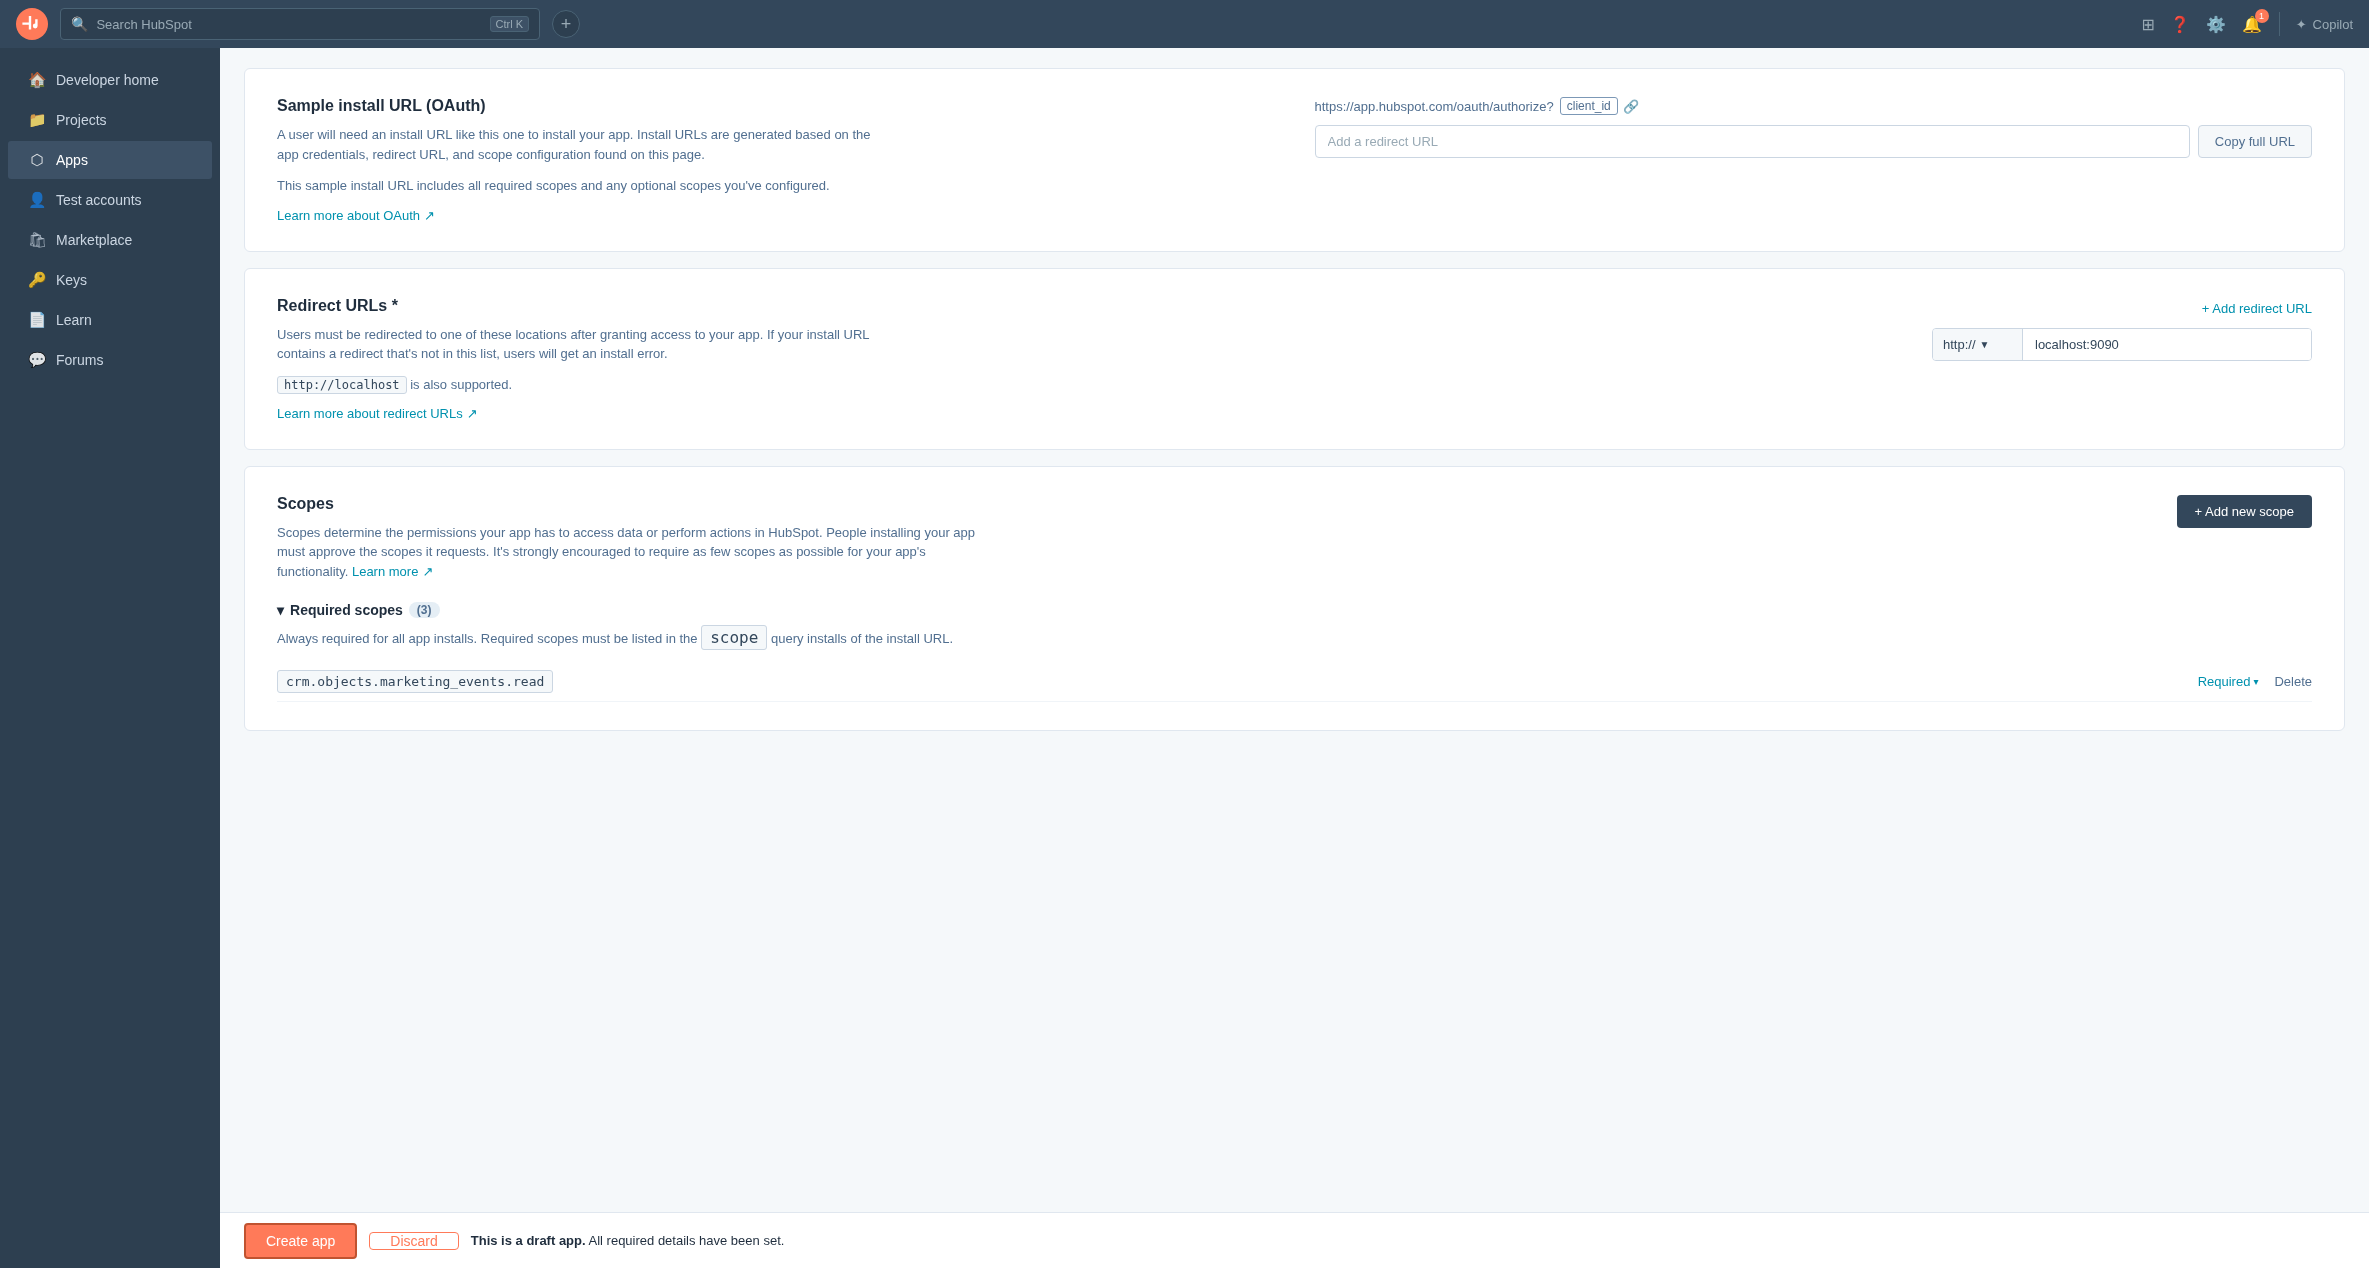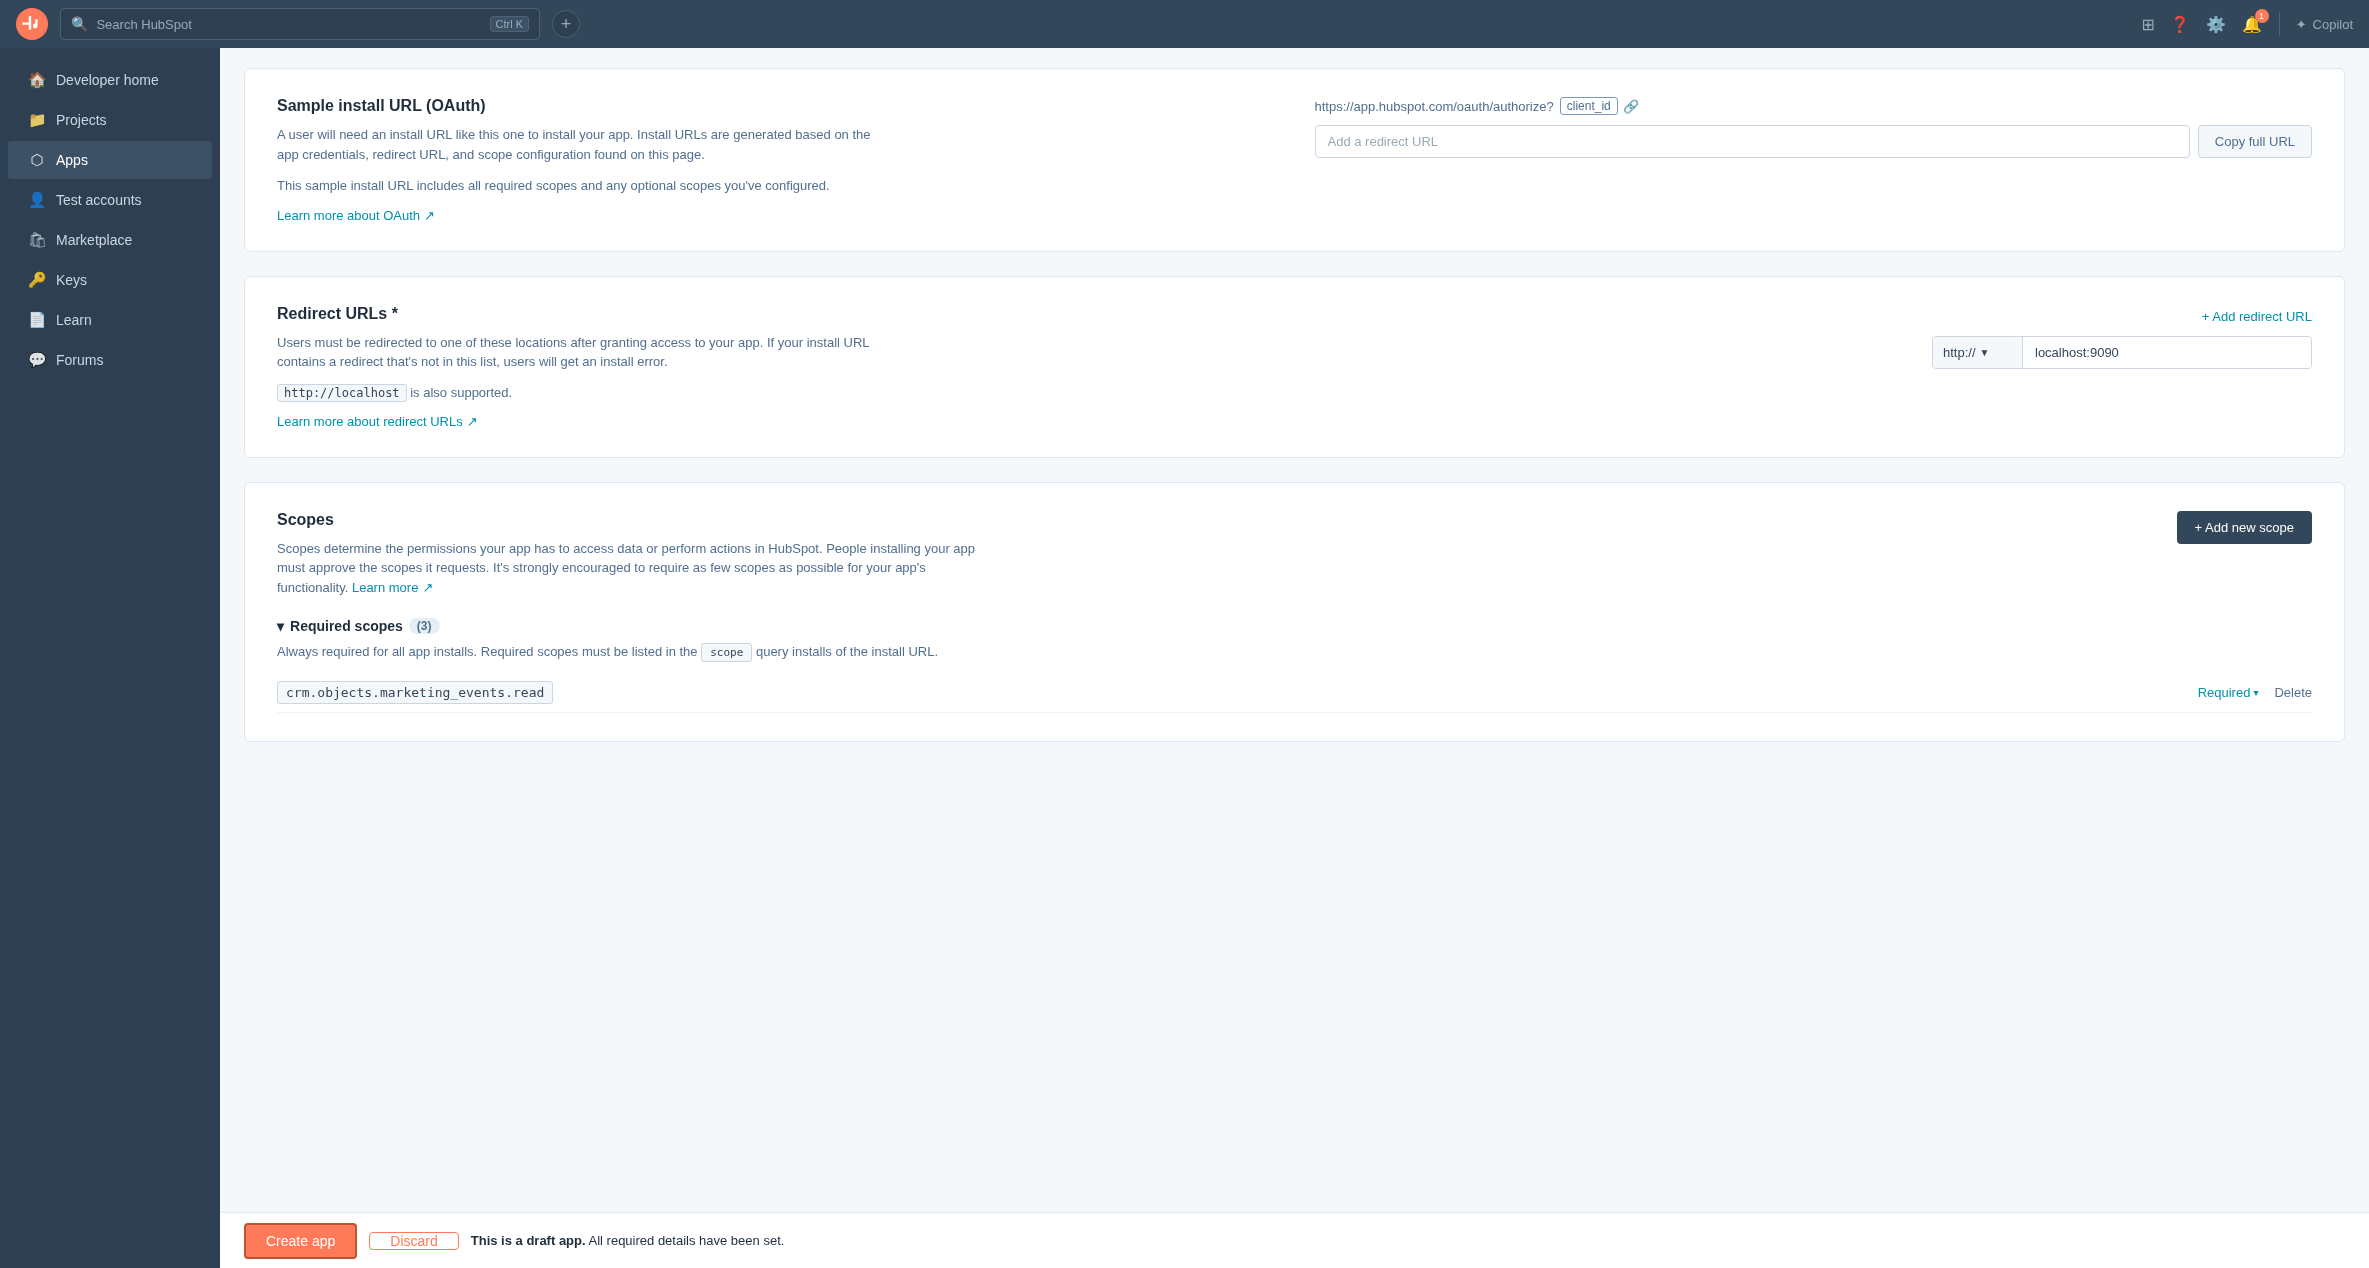--- a/index.html
+++ b/index.html
@@ -140,21 +140,21 @@
       flex: 1;
       overflow-y: auto;
       padding: 0;
       background: #f5f8fa;
     }
 
     .content-sections {
       padding: 20px 24px 80px 24px;
       display: flex;
       flex-direction: column;
-      gap: 24px;
+      gap: 16px;
     }
 
     .card {
       background: white;
       border: 1px solid #e0e7ef;
       border-radius: 6px;
       padding: 28px 32px;
     }
 
     
@@ -326,21 +326,21 @@
       font-size: 13px;
       line-height: 1.5;
       margin-bottom: 12px;
     }
     .scope-code {
       background: #f5f8fa;
       border: 1px solid #cbd6e2;
       border-radius: 3px;
       padding: 2px 8px;
       font-family: monospace;
-      font-size: 11px;
+      font-size: 16px;
       color: #33475b;
     }
     .scope-row {
       display: flex;
       align-items: center;
       justify-content: space-between;
       padding: 8px 0;
       border-bottom: 1px solid #f0f4f8;
     }
     .scope-name {

